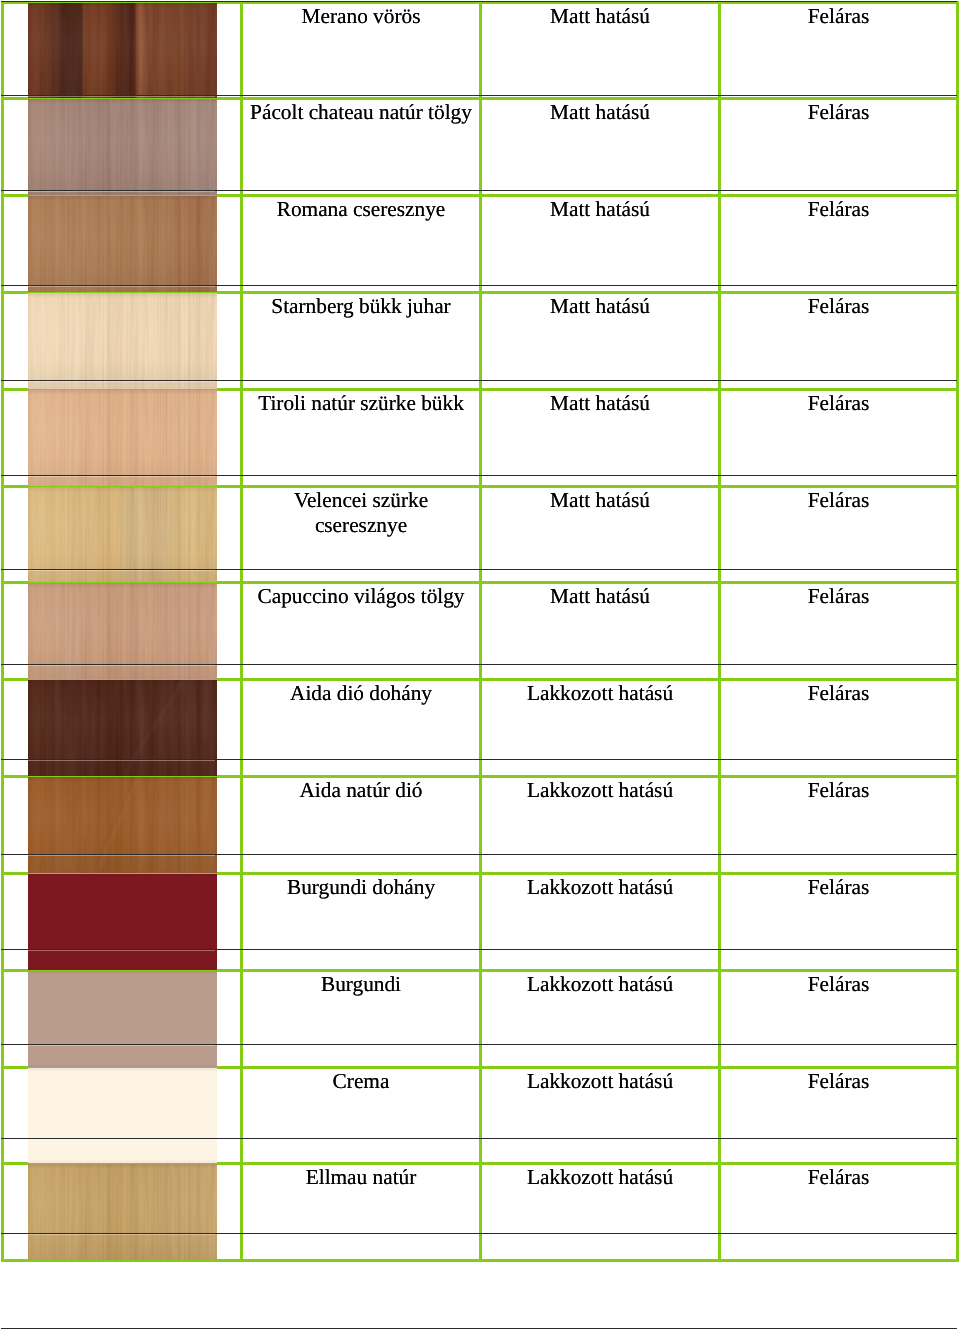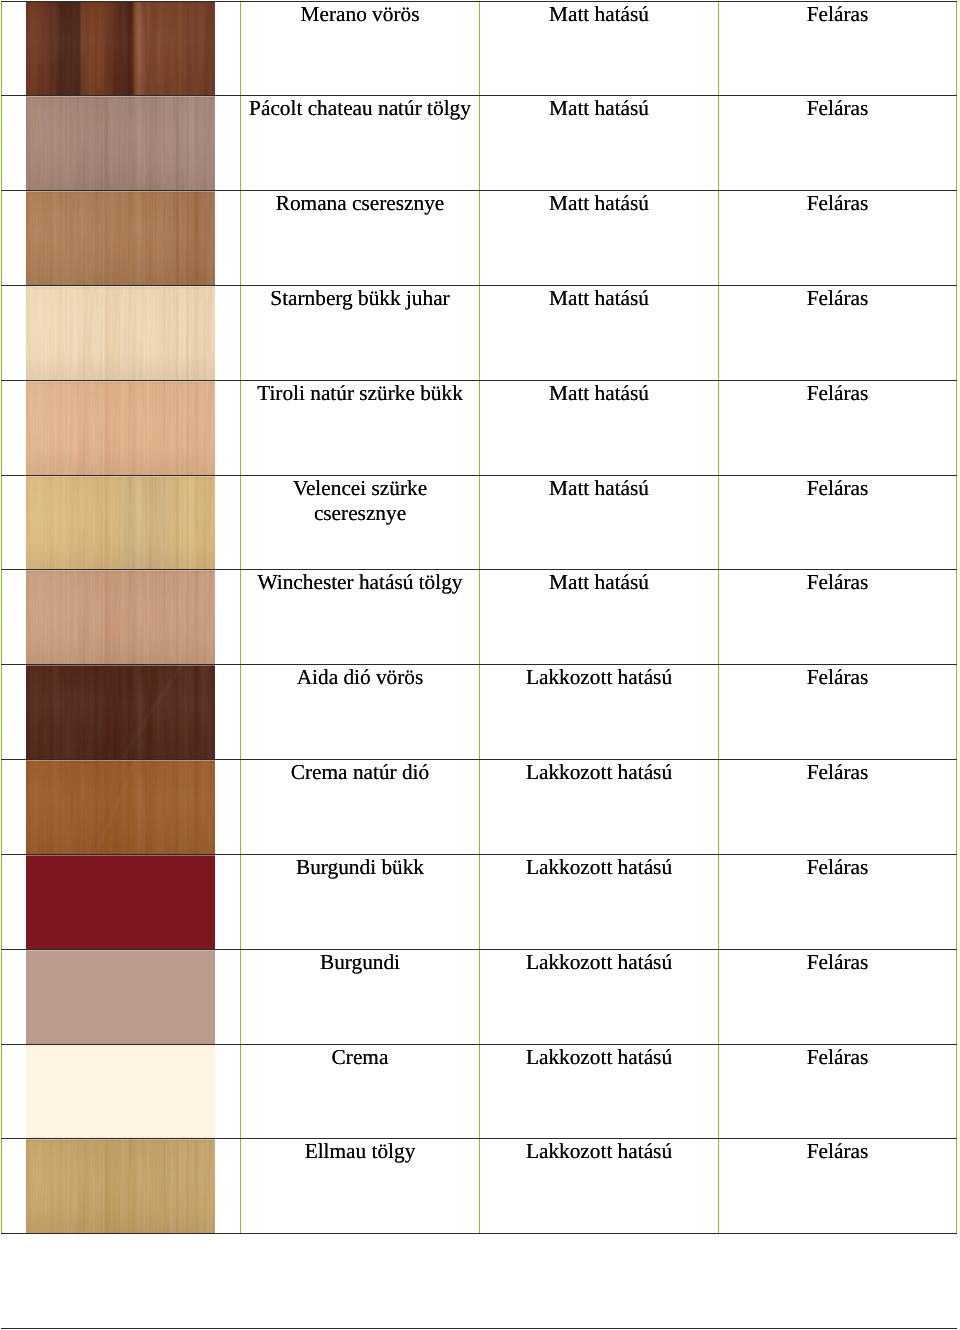--- a/index.html
+++ b/index.html
@@ -4,21 +4,21 @@
 <title>Decor table</title>
 <style>
   html,body{margin:0;padding:0;background:#ffffff;}
   body{width:960px;height:1330px;overflow:hidden;
        font-family:"Liberation Serif",serif;
        -webkit-font-smoothing:antialiased;text-rendering:geometricPrecision;}
   .page{position:relative;width:960px;height:1330px;background:#fff;overflow:hidden;}
 
   table.decor{border-collapse:collapse;position:absolute;left:1px;top:0.6px;
               width:955px;table-layout:fixed;}
-  table.decor td{border:1px solid #84cc16;vertical-align:top;padding:0;}
+  table.decor td{border:3px solid #84cc16;vertical-align:top;padding:0;}
 
   col.c-img{width:239px}
   col.c-name{width:239px}
   col.c-fin{width:239px}
   col.c-price{width:238px}
 
   tr.drow{height:93.82px}
 
   .swatchwrap{position:relative;height:93.82px;}
   .swatch{position:absolute;left:24px;top:-1px;width:189px;height:95.82px;}
@@ -363,21 +363,21 @@
                   <rect width="100%" height="100%" filter="url(#woodgrain2)"></rect>
                 </svg>
               <svg class="figure" viewBox="0 0 189 95" preserveAspectRatio="none">
                   <path d="M44 0 C54 24, 40 52, 50 95" fill="none" stroke="rgba(0,0,0,0.11)" stroke-width="1.3"></path>
                   <path d="M44 0 C54 24, 40 52, 50 95" fill="none" stroke="rgba(255,255,255,0.10)" stroke-width="3.0" transform="translate(3.2,0)"></path>
                 </svg>
             </div>
           </div>
         </td>
         <td class="cell-name">
-          <div class="txt">Winchester hatású tölgy</div>
+          <div class="txt">Capuccino világos tölgy</div>
         </td>
         <td class="cell-finish">
           <div class="txt">Matt hatású</div>
         </td>
         <td class="cell-price">
           <div class="txt">Feláras</div>
         </td>
       </tr>
       <tr class="drow">
         <td class="cell-swatch">
@@ -390,21 +390,21 @@
                   <rect width="100%" height="100%" filter="url(#woodgrain2)"></rect>
                 </svg>
               <svg class="figure" viewBox="0 0 189 95" preserveAspectRatio="none">
                   <path d="M152 0 C136 30, 108 62, 94 95" fill="none" stroke="rgba(0,0,0,0.11)" stroke-width="1.3"></path>
                   <path d="M152 0 C136 30, 108 62, 94 95" fill="none" stroke="rgba(255,255,255,0.10)" stroke-width="3.0" transform="translate(3.2,0)"></path>
                 </svg>
             </div>
           </div>
         </td>
         <td class="cell-name">
-          <div class="txt">Aida dió vörös</div>
+          <div class="txt">Aida dió dohány</div>
         </td>
         <td class="cell-finish">
           <div class="txt">Lakkozott hatású</div>
         </td>
         <td class="cell-price">
           <div class="txt">Feláras</div>
         </td>
       </tr>
       <tr class="drow">
         <td class="cell-swatch">
@@ -417,38 +417,38 @@
                   <rect width="100%" height="100%" filter="url(#woodgrain2)"></rect>
                 </svg>
               <svg class="figure" viewBox="0 0 189 95" preserveAspectRatio="none">
                   <path d="M106 0 C96 30, 78 62, 66 95" fill="none" stroke="rgba(0,0,0,0.11)" stroke-width="1.3"></path>
                   <path d="M106 0 C96 30, 78 62, 66 95" fill="none" stroke="rgba(255,255,255,0.10)" stroke-width="3.0" transform="translate(3.2,0)"></path>
                 </svg>
             </div>
           </div>
         </td>
         <td class="cell-name">
-          <div class="txt">Crema natúr dió</div>
+          <div class="txt">Aida natúr dió</div>
         </td>
         <td class="cell-finish">
           <div class="txt">Lakkozott hatású</div>
         </td>
         <td class="cell-price">
           <div class="txt">Feláras</div>
         </td>
       </tr>
       <tr class="drow">
         <td class="cell-swatch">
           <div class="swatchwrap">
             <div class="swatch sw-burgundi-voros flat">
             </div>
           </div>
         </td>
         <td class="cell-name">
-          <div class="txt">Burgundi bükk</div>
+          <div class="txt">Burgundi dohány</div>
         </td>
         <td class="cell-finish">
           <div class="txt">Lakkozott hatású</div>
         </td>
         <td class="cell-price">
           <div class="txt">Feláras</div>
         </td>
       </tr>
       <tr class="drow">
         <td class="cell-swatch">
@@ -495,21 +495,21 @@
                   <rect width="100%" height="100%" filter="url(#woodgrain2)"></rect>
                 </svg>
               <svg class="figure" viewBox="0 0 189 95" preserveAspectRatio="none">
                   <path d="M140 0 C150 26, 134 56, 144 95" fill="none" stroke="rgba(0,0,0,0.11)" stroke-width="1.3"></path>
                   <path d="M140 0 C150 26, 134 56, 144 95" fill="none" stroke="rgba(255,255,255,0.10)" stroke-width="3.0" transform="translate(3.2,0)"></path>
                 </svg>
             </div>
           </div>
         </td>
         <td class="cell-name">
-          <div class="txt">Ellmau tölgy</div>
+          <div class="txt">Ellmau natúr</div>
         </td>
         <td class="cell-finish">
           <div class="txt">Lakkozott hatású</div>
         </td>
         <td class="cell-price">
           <div class="txt">Feláras</div>
         </td>
       </tr>
     </tbody>
   </table>

